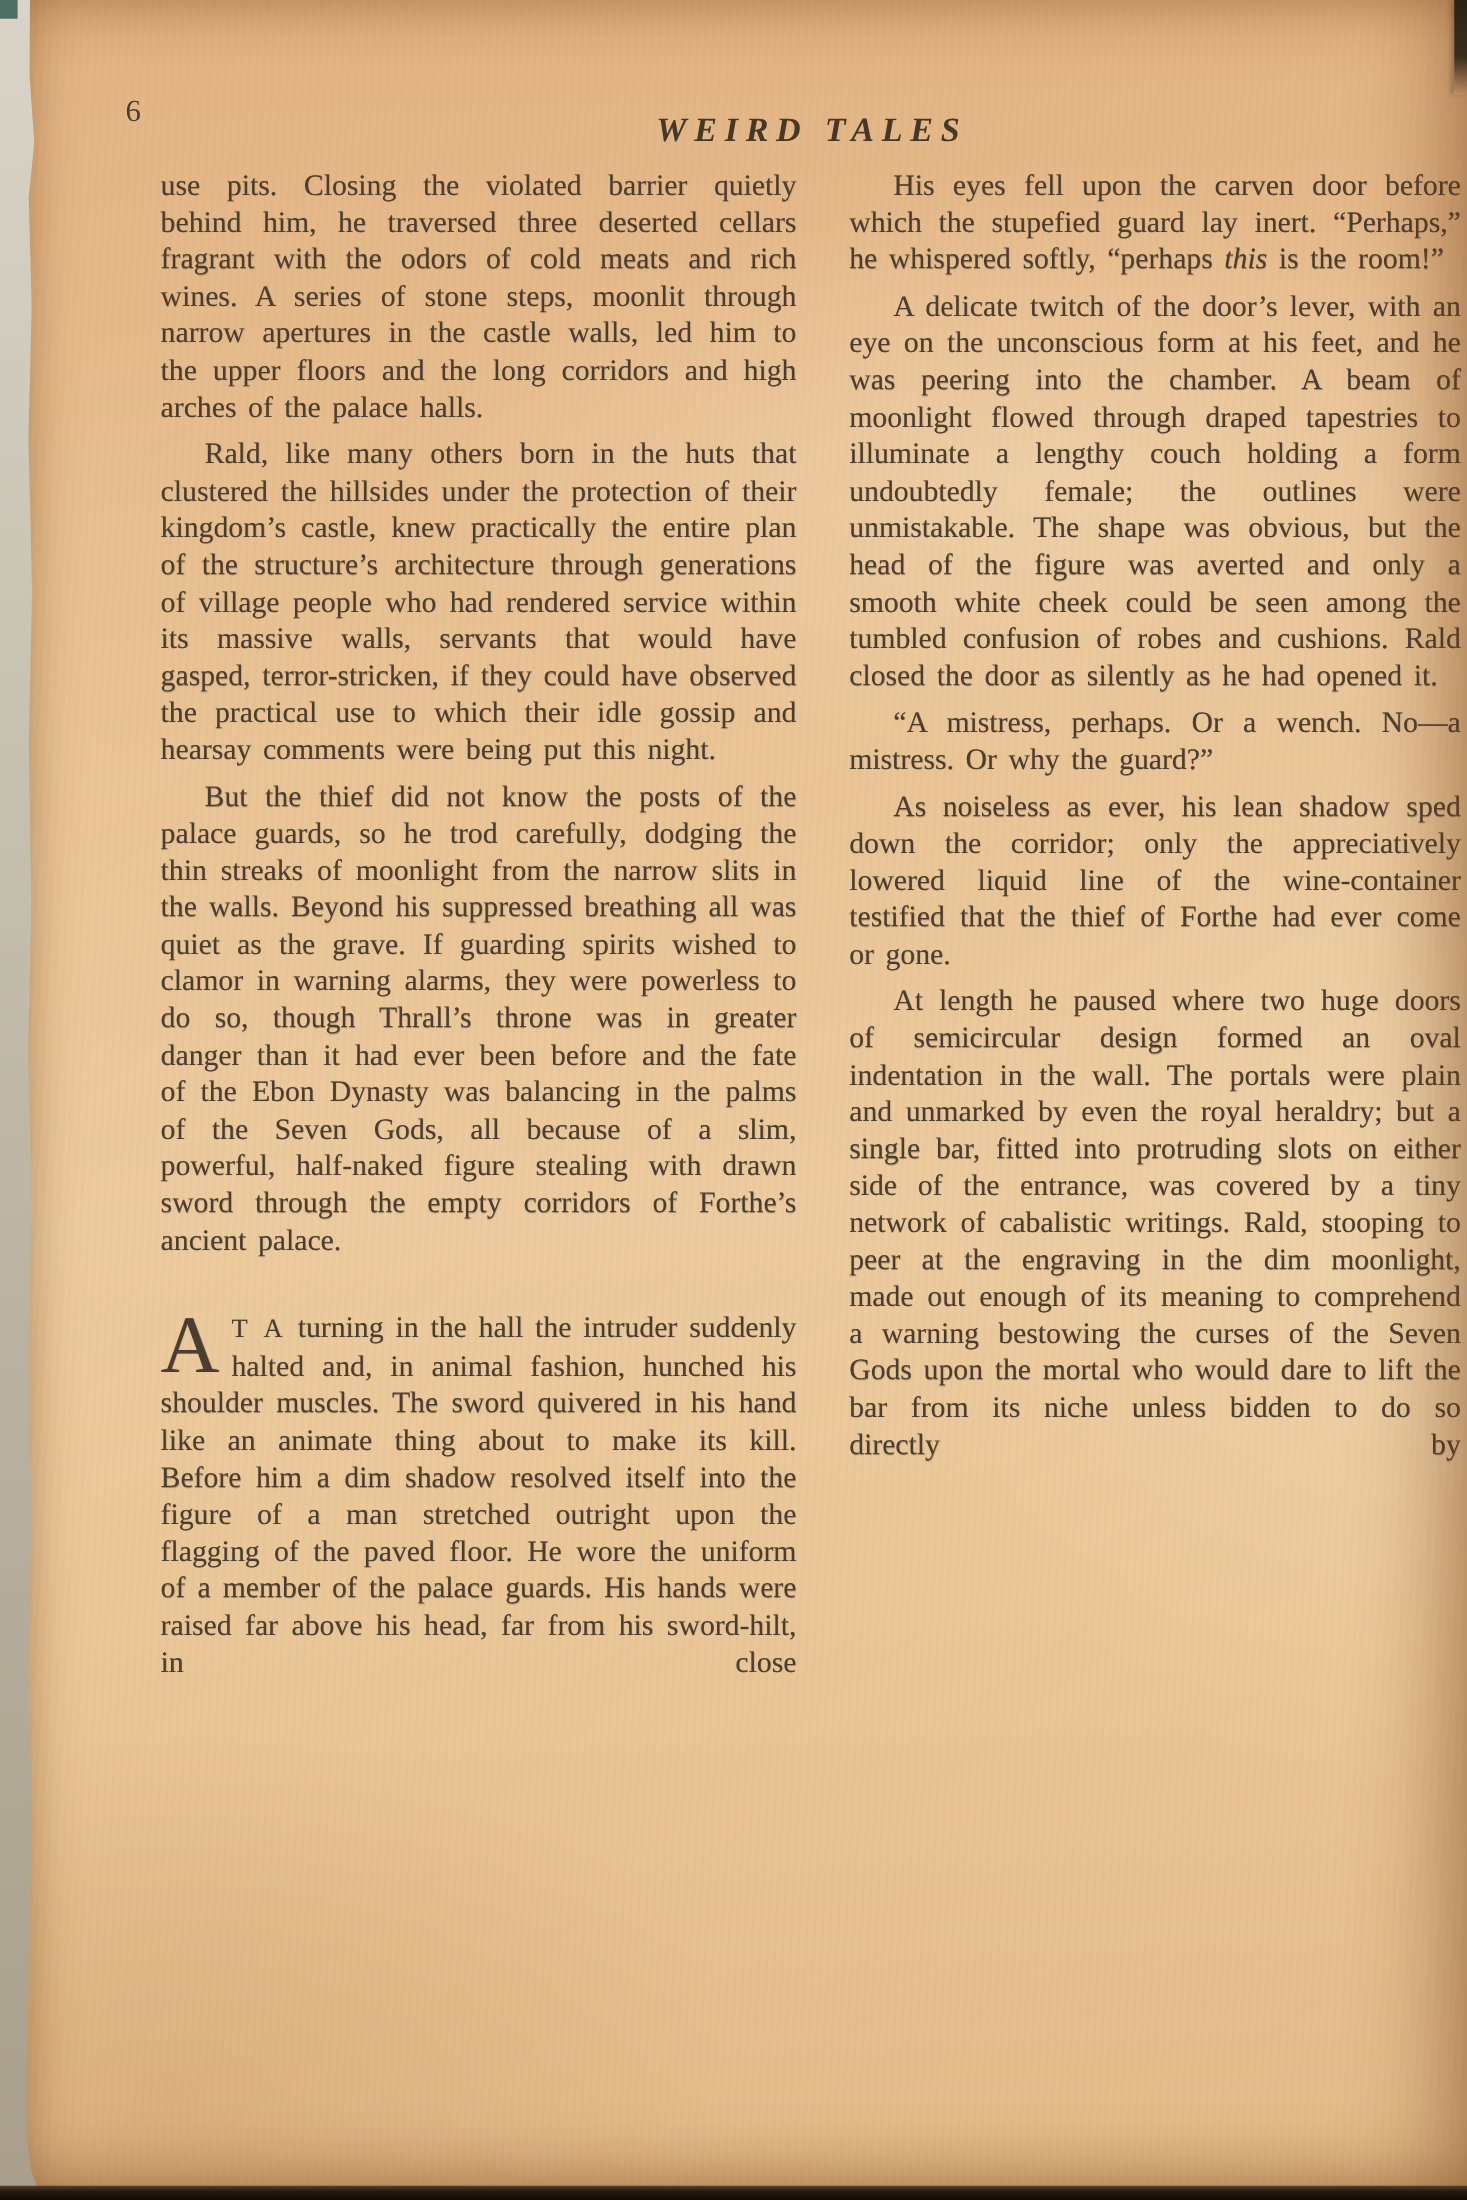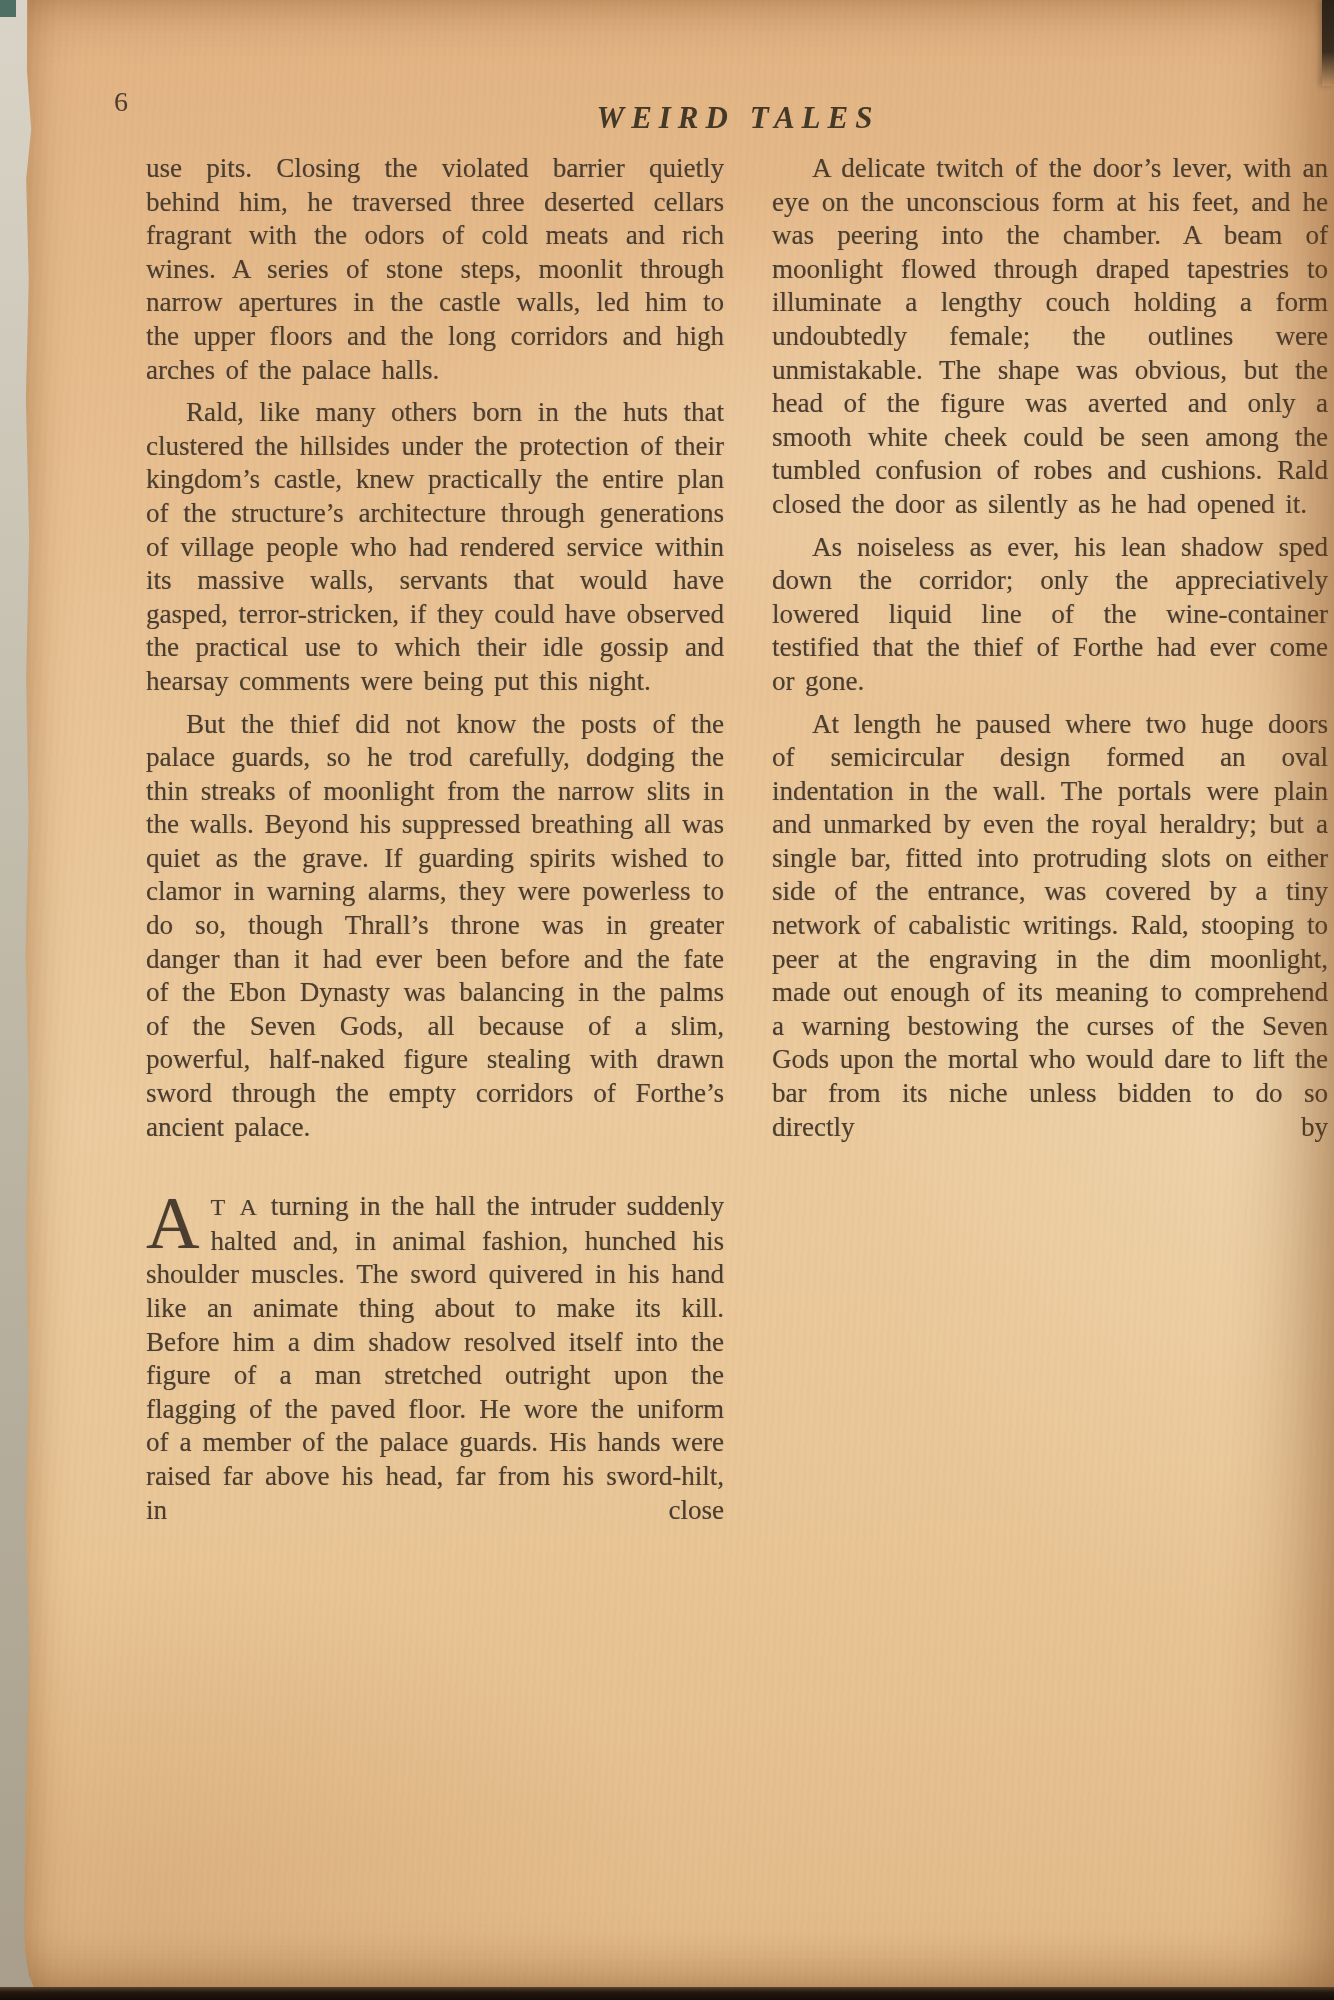--- a/index.html
+++ b/index.html
@@ -92,21 +92,23 @@
 
   <div class="columns">
     <div class="col col-left">
       <p class="cont">use pits. Closing the violated barrier quietly behind him, he traversed three deserted cellars fragrant with the odors of cold meats and rich wines. A series of stone steps, moonlit through narrow apertures in the castle walls, led him to the upper floors and the long corridors and high arches of the palace halls.</p>
       <p>Rald, like many others born in the huts that clustered the hillsides under the protection of their kingdom’s castle, knew practically the entire plan of the structure’s architecture through generations of village people who had rendered service within its massive walls, servants that would have gasped, terror-stricken, if they could have observed the practical use to which their idle gossip and hearsay comments were being put this night.</p>
       <p>But the thief did not know the posts of the palace guards, so he trod carefully, dodging the thin streaks of moonlight from the narrow slits in the walls. Beyond his suppressed breathing all was quiet as the grave. If guarding spirits wished to clamor in warning alarms, they were powerless to do so, though Thrall’s throne was in greater danger than it had ever been before and the fate of the Ebon Dynasty was balancing in the palms of the Seven Gods, all because of a slim, powerful, half-naked figure stealing with drawn sword through the empty corridors of Forthe’s ancient palace.</p>
       <p class="dropcap-para last-justify"><span class="dropcap">A</span><span class="lead">T A</span> <span>turning in the hall the intruder suddenly halted and, in animal fashion, hunched his shoulder muscles. The sword quivered in his hand like an animate thing about to make its kill. Before him a dim shadow resolved itself into the figure of a man stretched outright upon the flagging of the paved floor. He wore the uniform of a member of the palace guards. His hands were raised far above his head, far from his sword-hilt, in close</span></p>
     </div>
 
     <div class="col col-right">
+      <p><span>His eyes fell upon the carven door before which the stupefied guard lay inert. “Perhaps,” he whispered softly, “perhaps </span><i>this</i><span> is the room!”</span></p>
       <p>A delicate twitch of the door’s lever, with an eye on the unconscious form at his feet, and he was peering into the chamber. A beam of moonlight flowed through draped tapestries to illuminate a lengthy couch holding a form undoubtedly female; the outlines were unmistakable. The shape was obvious, but the head of the figure was averted and only a smooth white cheek could be seen among the tumbled confusion of robes and cushions. Rald closed the door as silently as he had opened it.</p>
+      <p>“A mistress, perhaps. Or a wench. No—a mistress. Or why the guard?”</p>
       <p>As noiseless as ever, his lean shadow sped down the corridor; only the appreciatively lowered liquid line of the wine-container testified that the thief of Forthe had ever come or gone.</p>
       <p class="last-justify">At length he paused where two huge doors of semicircular design formed an oval indentation in the wall. The portals were plain and unmarked by even the royal heraldry; but a single bar, fitted into protruding slots on either side of the entrance, was covered by a tiny network of cabalistic writings. Rald, stooping to peer at the engraving in the dim moonlight, made out enough of its meaning to comprehend a warning bestowing the curses of the Seven Gods upon the mortal who would dare to lift the bar from its niche unless bidden to do so directly by</p>
     </div>
   </div>
 </div>
 
 <div class="wedge-top-right"></div>
 <div class="bottom-strip"></div>
 
 </body></html>

